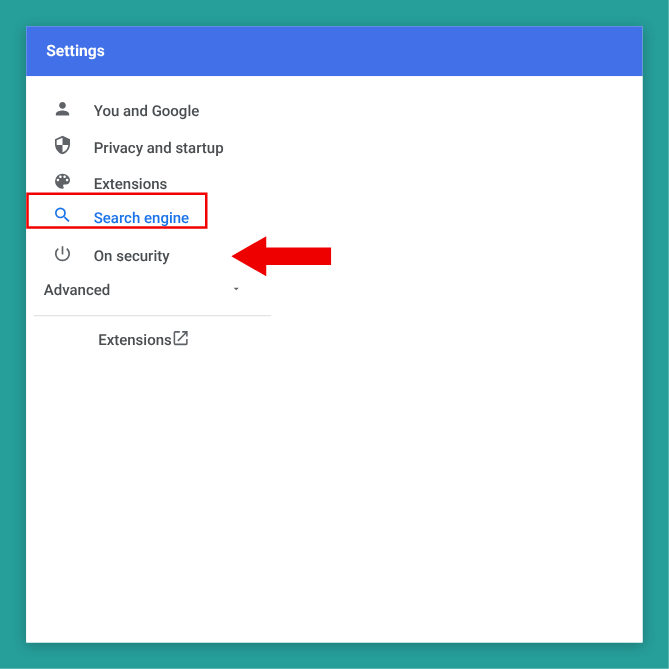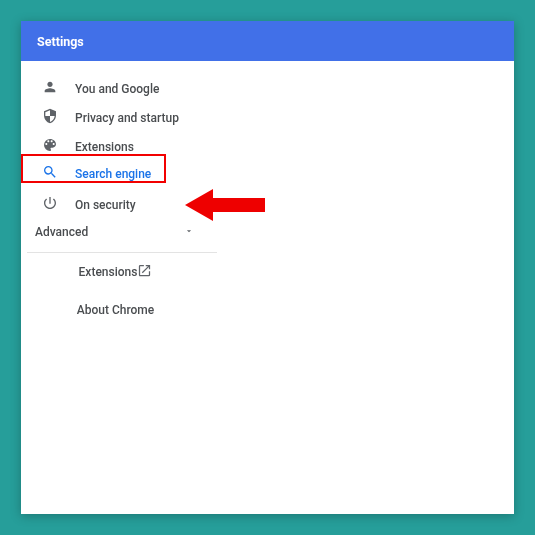--- a/index.html
+++ b/index.html
@@ -162,23 +162,20 @@
 
     <div class="sec">
       <span>Extensions</span>
       <span class="icon">
         <svg width="15" height="15" viewBox="0 0 24 24" fill="#5f6368">
             <path d="M19 19H5V5h6V3H5a2 2 0 0 0-2 2v14c0 1.1.9 2 2 2h14a2 2 0 0 0 2-2v-6h-2v6zM14 3v2h3.59l-9.83 9.83 1.41 1.41L19 6.41V10h2V3h-7z"></path>
           </svg>
       </span>
     </div>
 
-    <div class="sec">
-      <span>About Chrome</span>
-    </div>
 
     <div class="arrow">
       <svg width="80" height="40" viewBox="0 0 80 40">
         <polygon points="0,20 28,4 28,13 80,13 80,27 28,27 28,36" fill="#ee0000"></polygon>
       </svg>
     </div>
 
   </div>
 </div>
 

